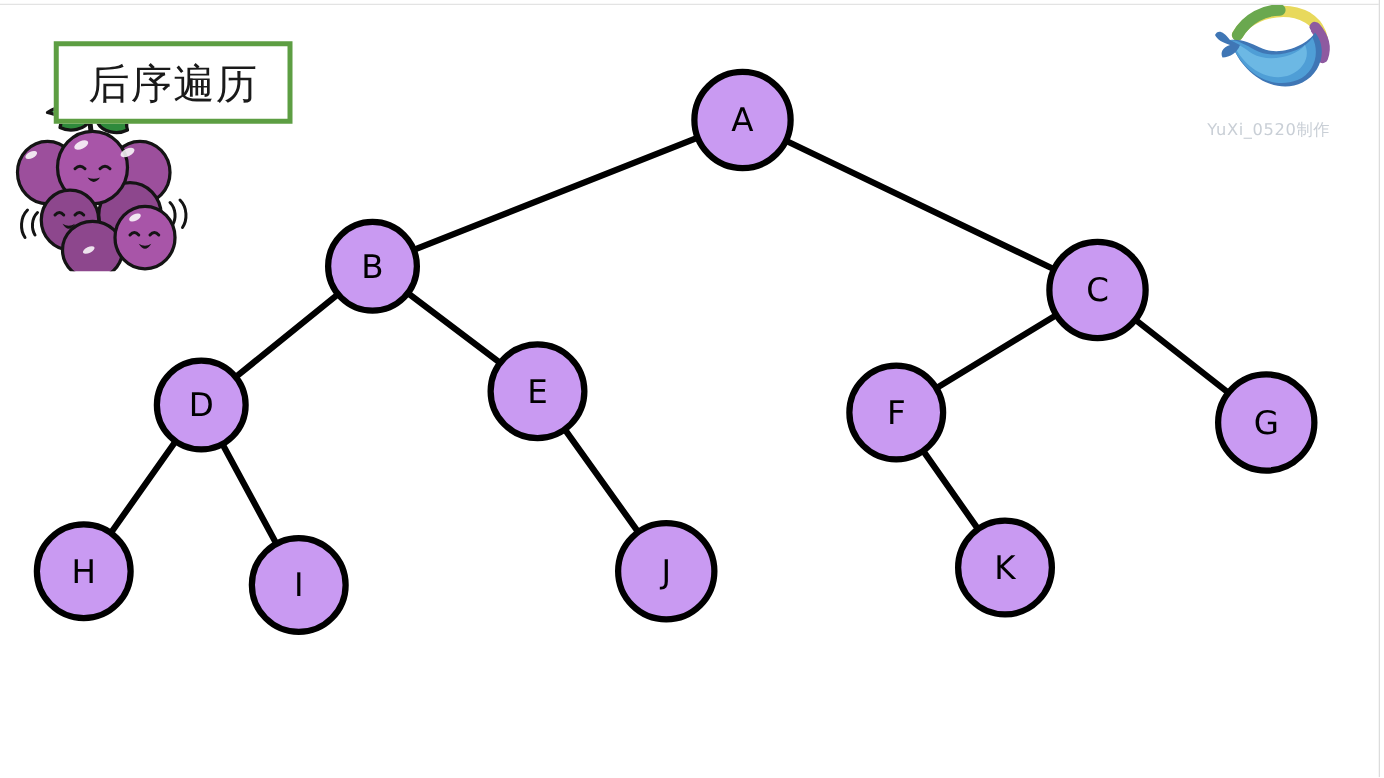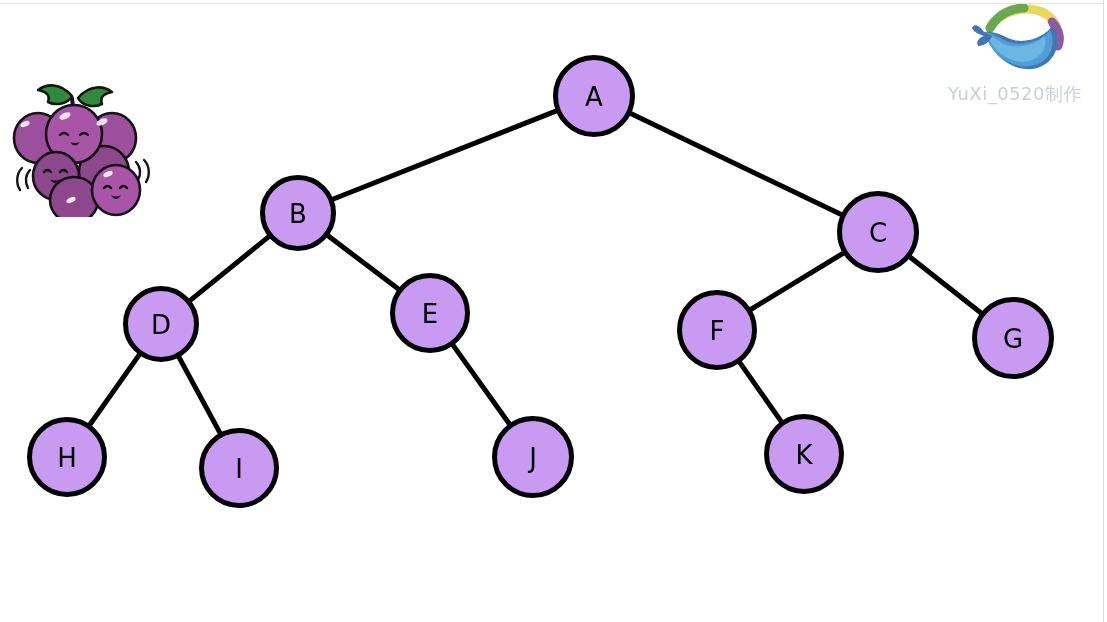--- a/index.html
+++ b/index.html
@@ -90,25 +90,25 @@
     font-family: "DejaVu Sans", sans-serif;
     font-size: 33px;
     font-weight: bold;
     color: #7ba7dd;
     letter-spacing: 1px;
     line-height: 1.05;
     margin-top: -2px;
   }
   #logo-credit {
     font-family: "DejaVu Sans", sans-serif;
-    font-size: 18px;
+    font-size: 13px;
     color: #c9cfd6;
     letter-spacing: .5px;
     line-height: 1.2;
-    margin-top: 1px;
+    margin-top: 15px;
   }
 
   
   #tree-svg {
     position: absolute;
     left: 0;
     top: 0;
     width: 1107px;
     height: 622px;
     z-index: 2;
@@ -132,20 +132,23 @@
   }
 </style>
 </head>
 <body>
 
 <div id="stage">
 
   <div class="edge-line-top"></div>
   <div class="edge-line-right"></div>
 
+  <div id="title-box">
+    <span id="title-text">后序遍历</span>
+  </div>
 
   <svg id="grapes" viewBox="0 0 160 145">
     <g stroke="#141414" stroke-width="2.6" stroke-linejoin="round" stroke-linecap="round">
 
       <path d="M64 26 L66 44" fill="none" stroke-width="4"></path>
 
       <path d="M64 24 C52 10 38 12 30 18 C40 20 42 24 40 30 C48 34 60 32 64 24 Z" fill="#2f8a3c"></path>
       <path d="M70 26 C82 12 96 14 104 20 C94 22 92 26 94 32 C86 36 74 34 70 26 Z" fill="#2f8a3c"></path>
 
       <path d="M14 96 C8 102 8 112 12 118" fill="none" stroke-width="2.4"></path>

